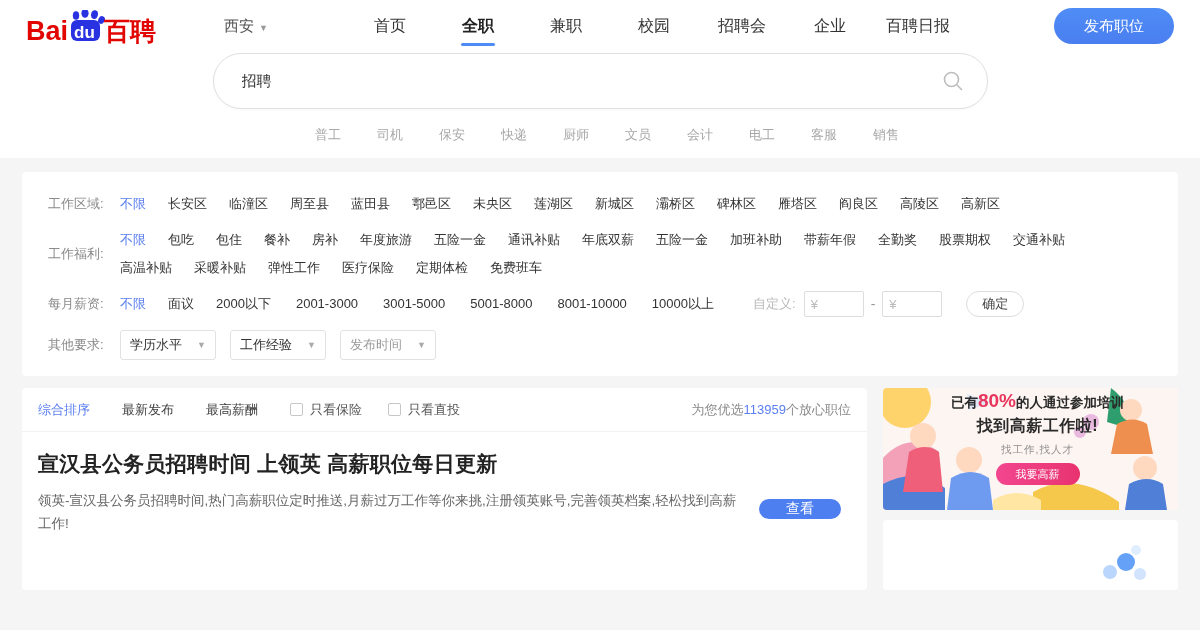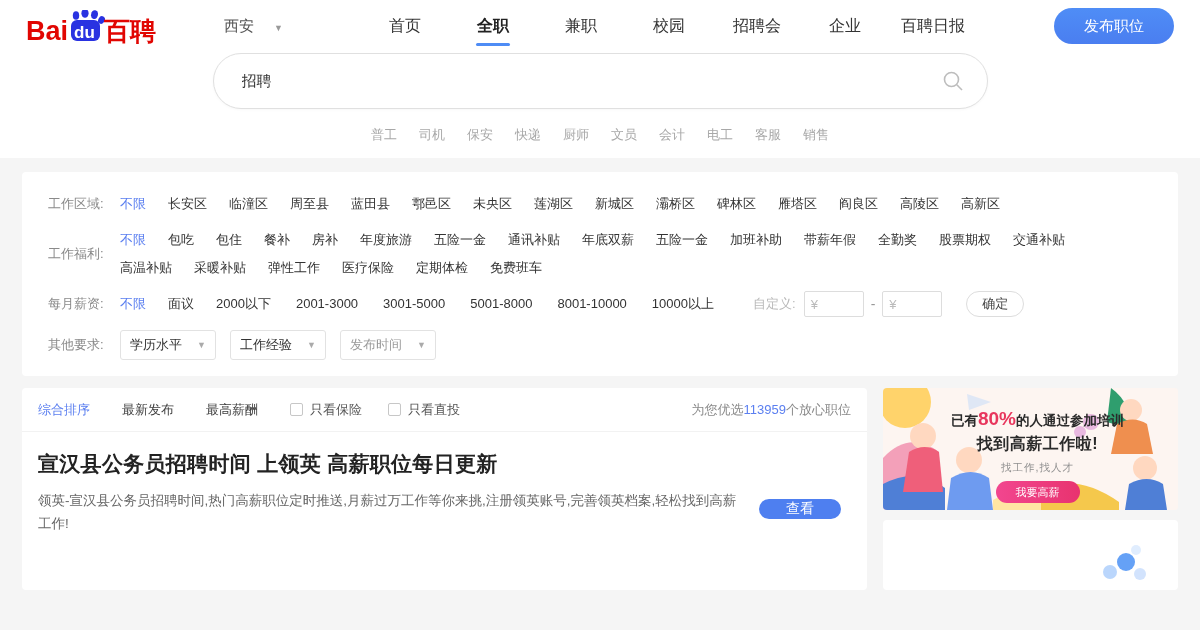--- a/index.html
+++ b/index.html
@@ -13,21 +13,21 @@
 
   
   .header{
     height:53px; background:#fff; display:flex; align-items:center;
     padding:0 26px; position:relative;
   }
   .logo{ display:flex; align-items:flex-end; height:34px; }
   .logo-svg{ display:block; }
   .city{
     margin-left:48px; color:#555; font-size:15px; display:flex;
-    align-items:center; gap:20px; cursor:pointer;
+    align-items:center; gap:5px; cursor:pointer;
   }
   .city .chev{ font-size:9px; color:#999; transform:translateY(1px); }
 
   .nav{ display:flex; align-items:center; margin-left:78px; height:53px; }
   .nav-item{
     position:relative; height:53px; display:flex; align-items:center;
     justify-content:center; width:88px; font-size:16px; color:#333;
     cursor:pointer;
   }
   .nav-item.active{ font-weight:bold; color:#222;align-items:center; }
@@ -53,21 +53,21 @@
   }
   .search-input{
     flex:1; border:none; outline:none; font-size:15px; color:#333;
     background:transparent; font-family:inherit;
   }
   .search-icon{ color:#bdbdbd; display:flex; }
   .hotwords{
     display:flex; justify-content:center; gap:22px; margin-top:17px;
     font-size:13px; color:#a8a8a8;
   }
-  .hotwords span{ cursor:pointer; }
+  .hotwords span{ cursor:pointer;margin-left:14px; }
 
   
   .panel{
     width:1156px; margin:14px auto 0; background:#fff; border-radius:4px;
     padding:14px 0 12px 0;
   }
   .frow{ display:flex; padding:4px 26px; align-items:center; }
   .flabel{
     width:72px; flex:0 0 72px; color:#8a8a8a; font-size:13px;
     line-height:28px; white-space:nowrap;
@@ -136,21 +136,21 @@
     color:#fff; font-size:14px; display:flex; align-items:center;
     justify-content:center; cursor:pointer; border:none;
   }
 
   
   .ad{
     width:295px; height:122px; border-radius:4px; overflow:hidden;
     position:relative; background:#fdf3ef;
   }
   .ad-txt{
-    position:absolute; left:62px; top:20px; width:185px; text-align:center;
+    position:absolute; left:62px; top:2px; width:185px; text-align:center;
     color:#2a2a2a;
   }
   .ad-l1{ font-size:13.5px; font-weight:bold; white-space:nowrap; }
   .ad-l1 .pct{ color:#e8365d; font-size:19px; }
   .ad-l2{ font-size:16px; font-weight:bold; margin-top:4px; letter-spacing:.5px;}
   .ad-l3{ font-size:10.5px; color:#8e8e8e; margin-top:6px; letter-spacing:1px;}
   .ad-btn{
     margin:6px auto 0; width:84px; height:22px; border-radius:11px;
     background:linear-gradient(90deg,#f2468f,#e8336f); color:#fff;
     font-size:11px; display:flex; align-items:center; justify-content:center;

